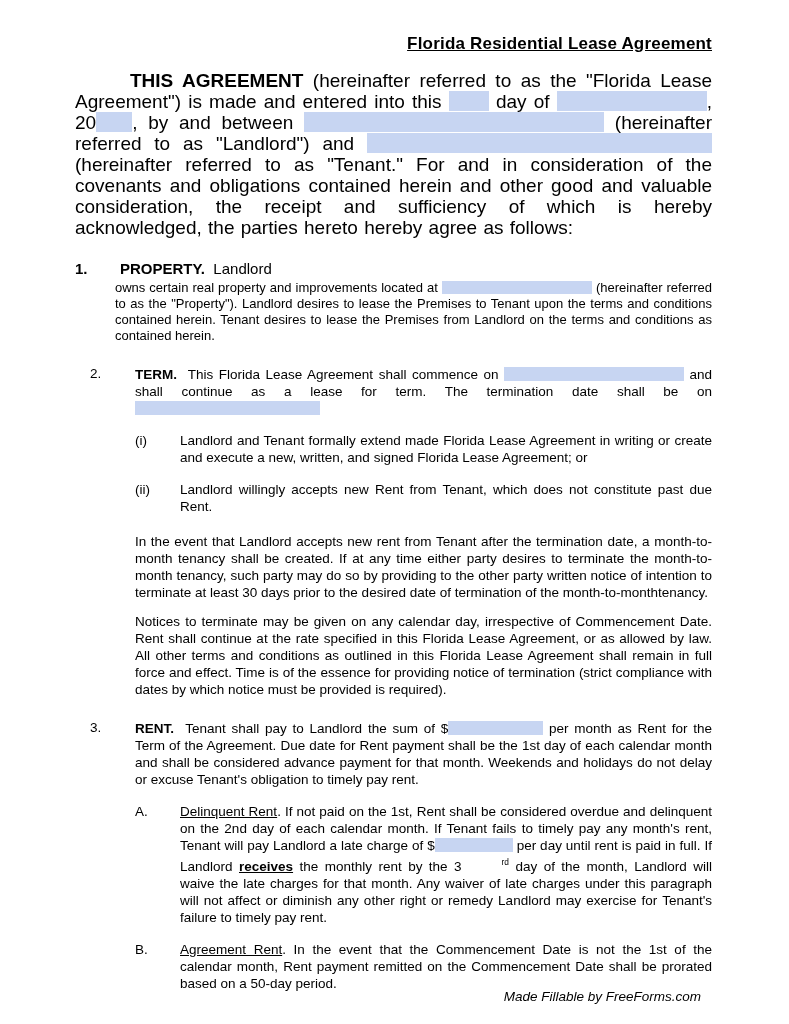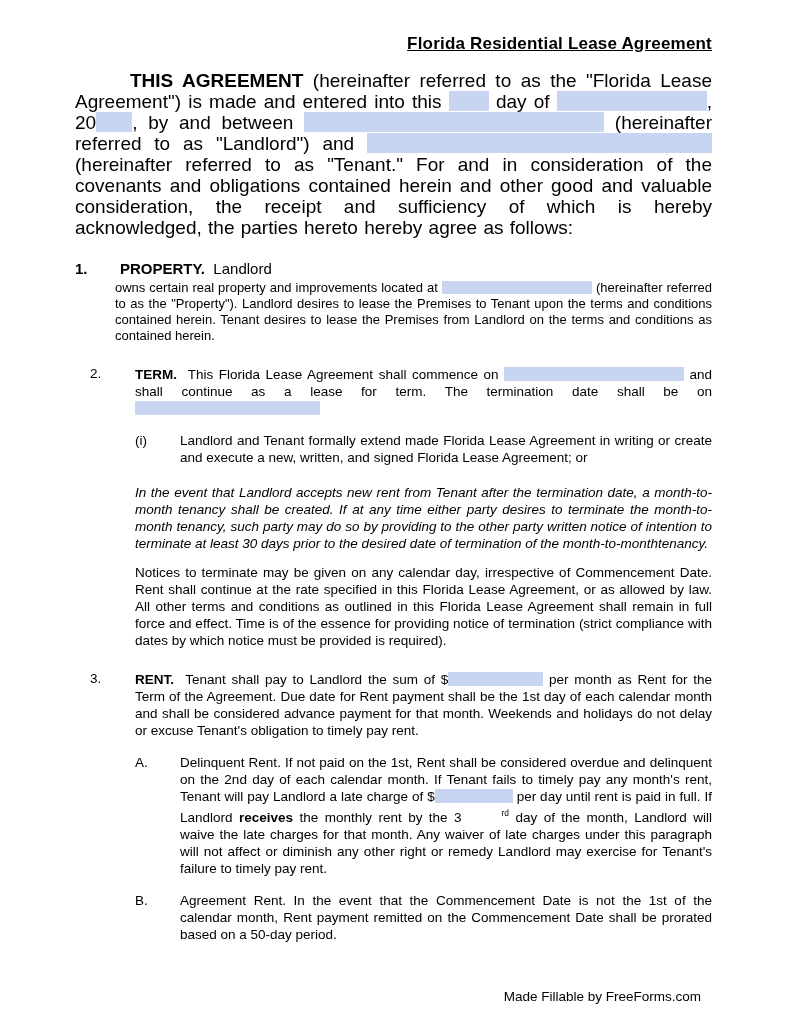--- a/index.html
+++ b/index.html
@@ -40,36 +40,37 @@
   .sec {
     margin-top:22px;
     padding-left:15px;
     display:grid; grid-template-columns:45px 1fr;
   }
   .sec .num { font-size:13.5px; }
   .sec .content { font-size:13.5px; line-height:17px; }
   .sec .content p { text-align:justify; }
   .sec .content > * + * { margin-top:12px; }
   .sec .content > .li { margin-top:15px; }
-  .sec .content > .li + p { margin-top:18px;font-style:italic; }
+  .sec .content > .li + p { margin-top:18px; }
   .li { display:grid; grid-template-columns:45px 1fr; }
   .li .marker { font-size:13.5px; }
   .b { font-weight:bold; }
-  .u { }
+  .u { text-decoration:underline; }
   sup { font-size:0.62em;padding-left:40px; }
   .field {
     display:inline-block;
     height:1.05em;
     background:var(--field-color, #c7d5f2);
     vertical-align:-0.15em;
   }
   .footer {
     position:absolute;
     bottom:20px; right:88px;
     font-size:13.5px;
+    font-style:italic;
   }
 </style>
 </head>
 <body>
 
 <div class="page">
 
   <h1 class="title">Florida Residential Lease Agreement</h1>
 
   <p class="intro"><span class="b">THIS AGREEMENT </span><span>(hereinafter referred to as the "Florida Lease Agreement") is made and entered into this </span><span class="field" style="width: 40px;"></span><span> day of </span><span class="field" style="width: 150px;"></span><span>, 20</span><span class="field" style="width: 36px;"></span><span>, by and between </span><span class="field" style="width: 300px;"></span><span> (hereinafter referred to as "Landlord") and </span><span class="field" style="width: 345px;"></span><span> (hereinafter referred to as "Tenant." For and in consideration of the covenants and obligations contained herein and other good and valuable consideration, the receipt and sufficiency of which is hereby acknowledged, the parties hereto hereby agree as follows:</span></p>
@@ -80,20 +81,24 @@
     <p class="body"><span>owns certain real property and improvements located at </span><span class="field" style="width: 150px;"></span><span> (hereinafter referred to as the "Property"). Landlord desires to lease the Premises to Tenant upon the terms and conditions contained herein. Tenant desires to lease the Premises from Landlord on the terms and conditions as contained herein.</span></p>
   </div>
 
   <div class="sec">
     <div class="num">2.</div>
     <div class="content">
       <p><span class="b">TERM.</span><span>&nbsp; This Florida Lease Agreement shall commence on </span><span class="field" style="width: 180px;"></span><span> and shall continue as a lease for term. The termination date shall be on </span><span class="field" style="width: 185px;"></span></p>
       <div class="li">
         <div class="marker">(i)</div>
         <p>Landlord and Tenant formally extend made Florida Lease Agreement in writing or create and execute a new, written, and signed Florida Lease Agreement; or</p>
+      </div>
+      <div class="li">
+        <div class="marker">(ii)</div>
+        <p>Landlord willingly accepts new Rent from Tenant, which does not constitute past due Rent.</p>
       </div>
       <p>In the event that Landlord accepts new rent from Tenant after the termination date, a month-to-month tenancy shall be created. If at any time either party desires to terminate the month-to-month tenancy, such party may do so by providing to the other party written notice of intention to terminate at least 30 days prior to the desired date of termination of the month-to-monthtenancy.</p>
       <p>Notices to terminate may be given on any calendar day, irrespective of Commencement Date. Rent shall continue at the rate specified in this Florida Lease Agreement, or as allowed by law. All other terms and conditions as outlined in this Florida Lease Agreement shall remain in full force and effect. Time is of the essence for providing notice of termination (strict compliance with dates by which notice must be provided is required).</p>
     </div>
   </div>
 
   <div class="sec">
     <div class="num">3.</div>
     <div class="content">
       <p><span class="b">RENT.</span><span>&nbsp; Tenant shall pay to Landlord the sum of $</span><span class="field" style="width: 95px;"></span><span> per month as Rent for the Term of the Agreement. Due date for Rent payment shall be the 1st day of each calendar month and shall be considered advance payment for that month. Weekends and holidays do not delay or excuse Tenant's obligation to timely pay rent.</span></p>

